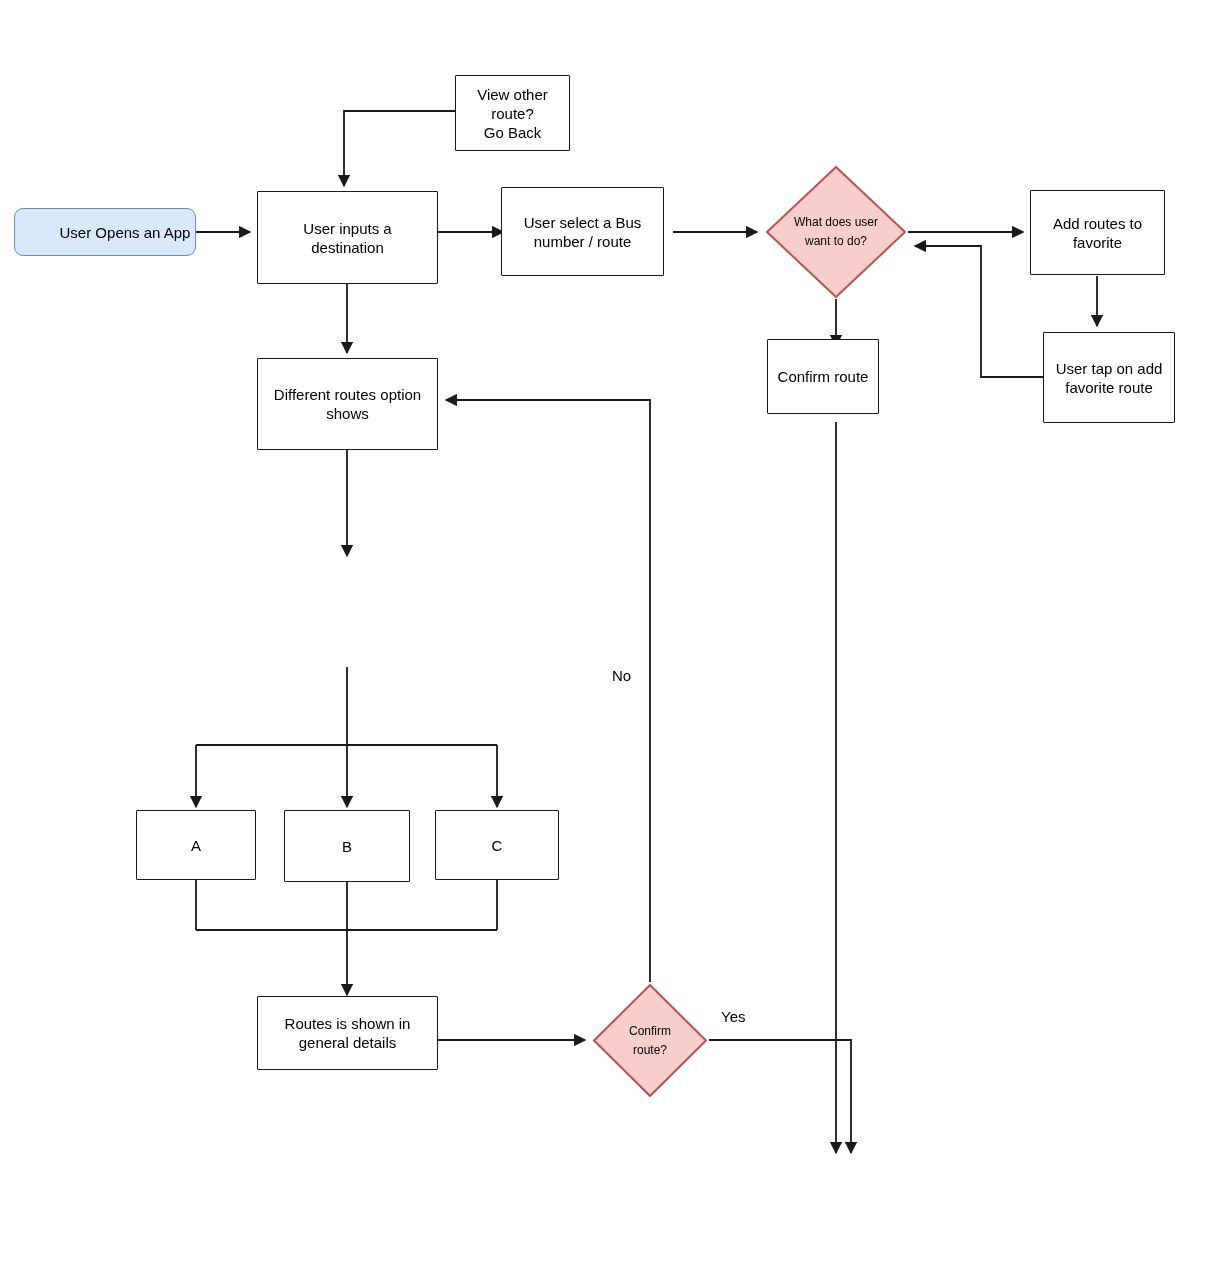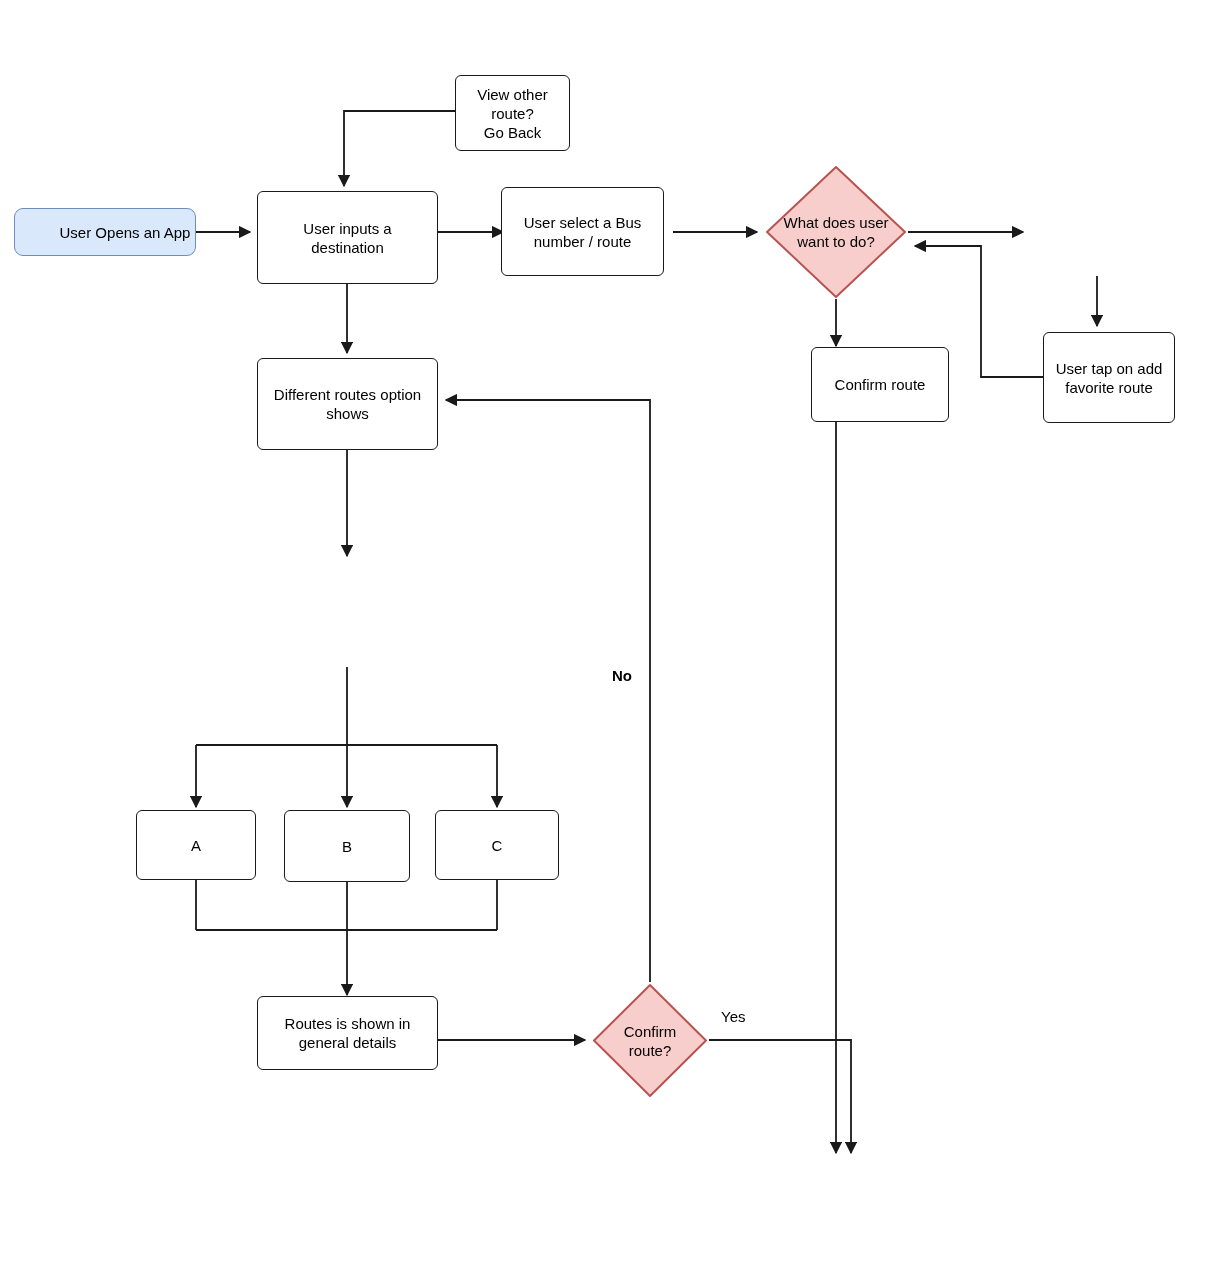--- a/index.html
+++ b/index.html
@@ -34,21 +34,21 @@
     align-items: center;
     justify-content: center;
     text-align: center;
     font-size: 15px;
     line-height: 19px;
     color: #000000;
     white-space: pre-line;
   }
   .node.process {
     border: 1.6px solid #1a1a1a;
-    border-radius: 6px;
+    border-radius: 1px;
     background: #ffffff;
   }
   .node.start {
     border: 1.6px solid #6c8ebf;
     border-radius: 9px;
     background: #dae8fc;
     padding-left: 40px;
   }
   .node.decision-wrap {
     background: transparent;
@@ -57,21 +57,21 @@
   .diamond-shape {
     position: absolute;
     left: 0;
     top: 0;
     width: 100%;
     height: 100%;
   }
   .decision-label {
     position: relative;
     z-index: 2;
-    font-size: 15px;
+    font-size: 12px;
     line-height: 19px;
     text-align: center;
     white-space: pre-line;
     color: #000000;
   }
   .edge-label {
     position: absolute;
     font-size: 15px;
     line-height: 18px;
     color: #000000;
@@ -155,27 +155,31 @@
   </div>
 
   <div class="node decision-wrap" style="left:764px; top:164px; width:144px; height:136px;">
     <svg class="diamond-shape" viewBox="0 0 144 136" preserveAspectRatio="none">
       <path d="M 72 3 L 141 68 L 72 133 L 3 68 Z" fill="#f8cecc" stroke="#b85450" stroke-width="2" stroke-linejoin="round" vector-effect="non-scaling-stroke"></path>
     </svg>
     <span class="decision-label">What does user
 want to do?</span>
   </div>
 
+  <div class="node process" style="left:1030px; top:190px; width:135px; height:85px;">
+    <span>Add routes to
+favorite</span>
+  </div>
 
   <div class="node process" style="left:1043px; top:332px; width:132px; height:91px;">
     <span>User tap on add
 favorite route</span>
   </div>
 
-  <div class="node process" style="left:767px; top:347px; width:138px; height:75px;margin-left:44px;">
+  <div class="node process" style="left:767px; top:339px; width:112px; height:75px;">
     <span>Confirm route</span>
   </div>
 
   <div class="node process" style="left:257px; top:358px; width:181px; height:92px;">
     <span>Different routes option
 shows</span>
   </div>
 
 
   <div class="node process" style="left:136px; top:810px; width:120px; height:70px;">
@@ -197,21 +201,21 @@
 
   <div class="node decision-wrap" style="left:591px; top:982px; width:118px; height:117px;">
     <svg class="diamond-shape" viewBox="0 0 118 117" preserveAspectRatio="none">
       <path d="M 59 3 L 115 58.5 L 59 114 L 3 58.5 Z" fill="#f8cecc" stroke="#b85450" stroke-width="2" stroke-linejoin="round" vector-effect="non-scaling-stroke"></path>
     </svg>
     <span class="decision-label">Confirm
 route?</span>
   </div>
 
 
-  <div class="edge-label" style="left:612px; top:667px;font-weight:bold;">
+  <div class="edge-label" style="left:612px; top:667px;">
     <span>No</span>
   </div>
 
   <div class="edge-label" style="left:721px; top:1008px;">
     <span>Yes</span>
   </div>
 
 </div>
 
 </body></html>

